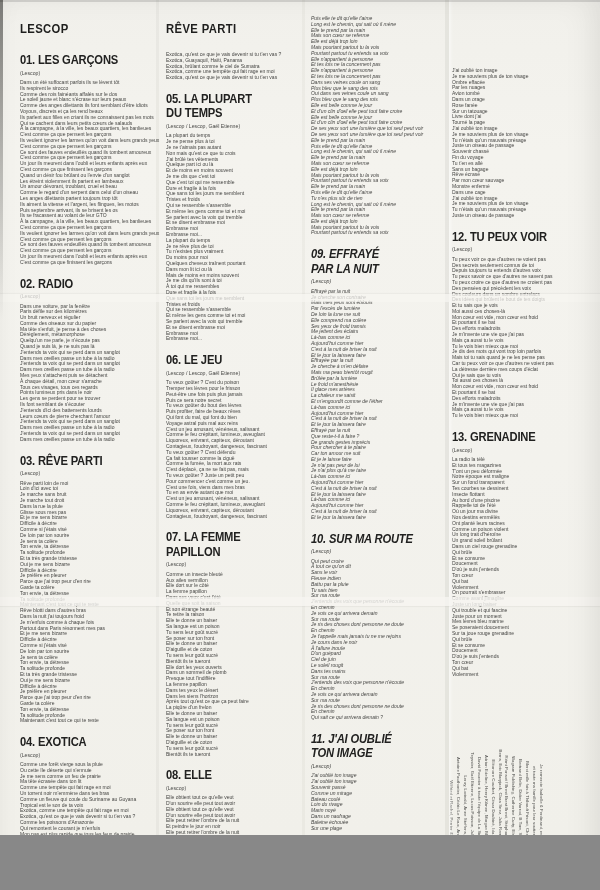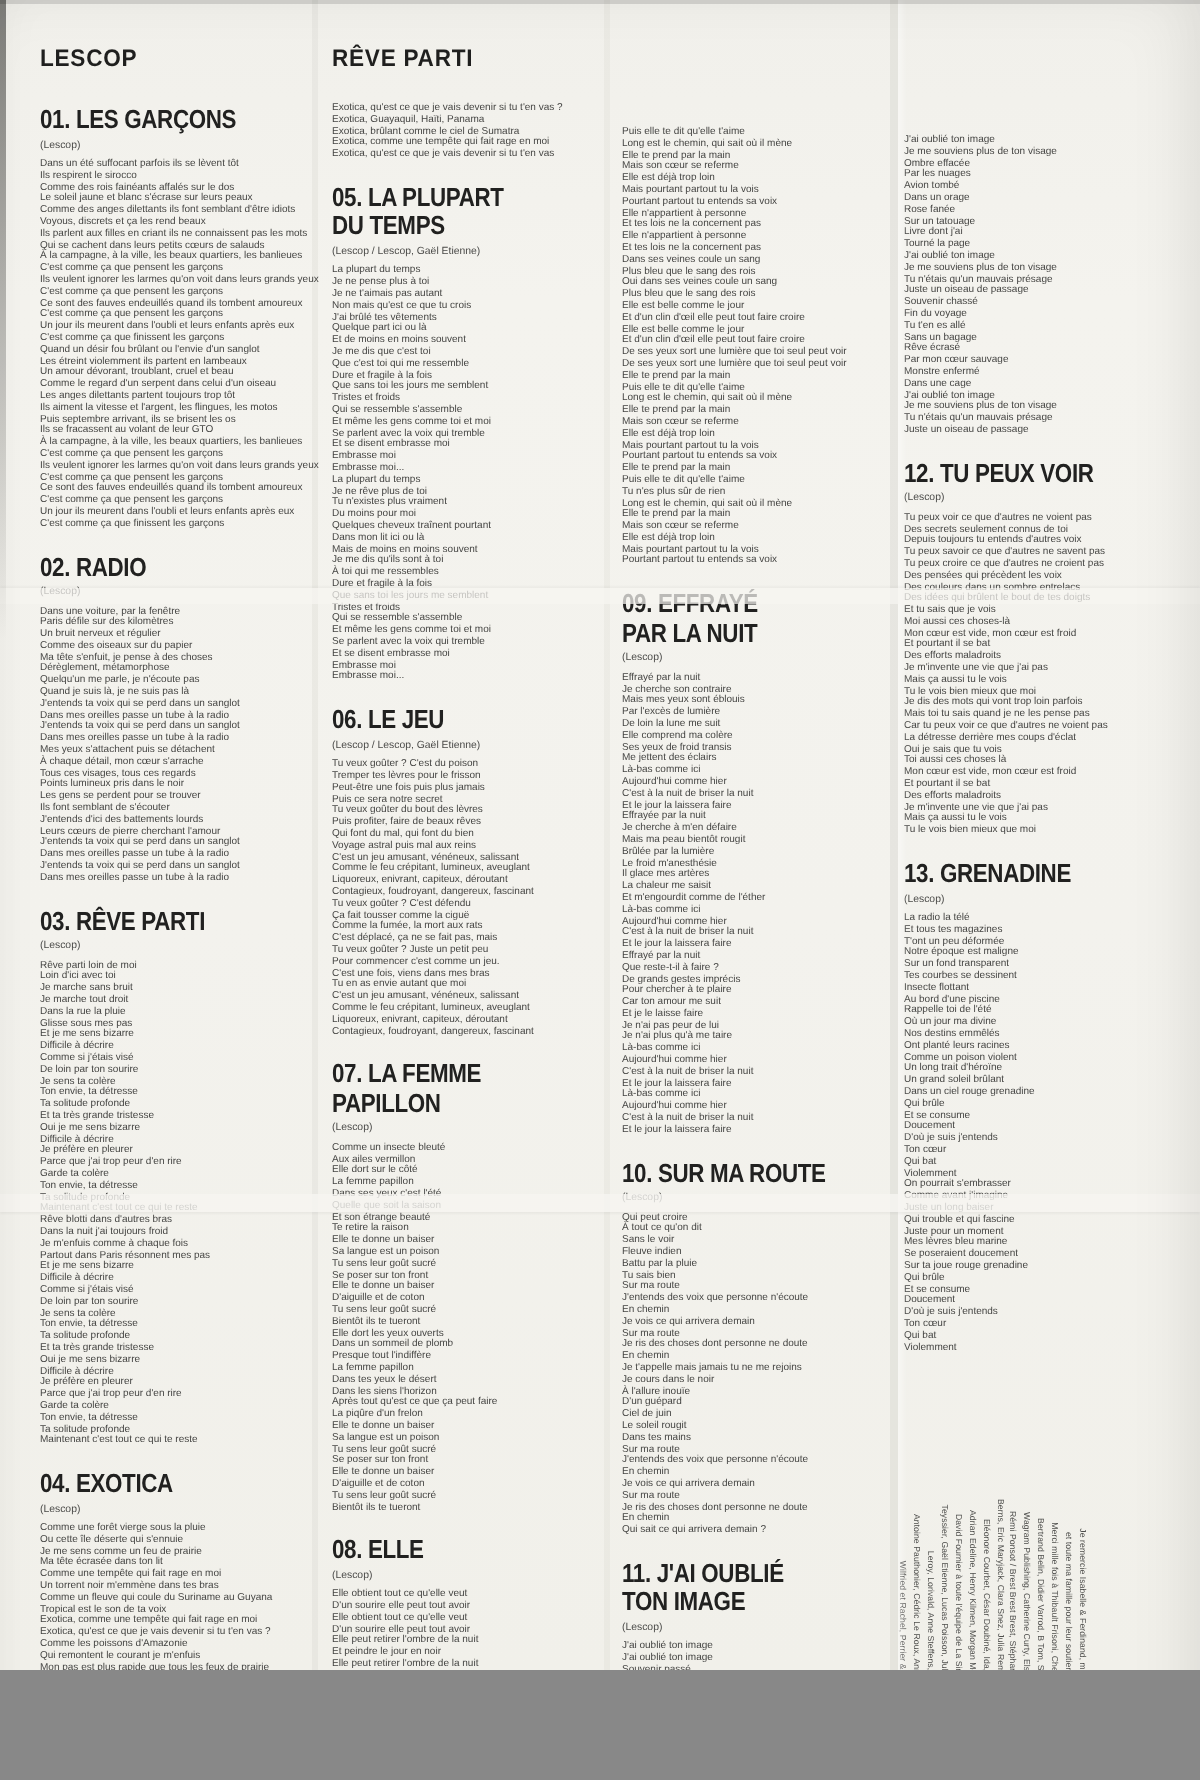--- a/index.html
+++ b/index.html
@@ -1,21 +1,21 @@
 <!DOCTYPE html>
 <html><head>
 <meta charset="utf-8">
 <style>
   html,body{margin:0;padding:0;background:#888;}
   .page{position:relative;width:600px;height:835px;overflow:hidden;
     background:linear-gradient(180deg,#f1f0eb 0%,#f4f3ee 18%,#f3f2ed 55%,#f1f0ea 100%);
     font-family:"Liberation Sans","DejaVu Sans",sans-serif;color:#454543;
     -webkit-text-size-adjust:none;text-size-adjust:none;}
   .col{position:absolute;top:0;width:140px;}
-  .col1{left:20px;} .col2{left:166px;} .col3{left:311px;padding-top:48px;} .col4{left:452px;padding-top:52px;}
+  .col1{left:20px;} .col2{left:166px;} .col3{left:311px;font-style:italic;} .col4{left:452px;padding-top:52px;}
   .col-header{margin-top:22px;font-size:12px;font-weight:700;color:#1f1f1e;
     letter-spacing:.4px;transform:scaleX(.94);transform-origin:0 0;white-space:nowrap;}
   .song-title{margin:11px 0 2px;font-size:13px;line-height:14.5px;font-weight:700;color:#212120;
     letter-spacing:-.2px;transform:scaleX(.86);transform-origin:0 0;white-space:pre-line;}
   .first-title{margin-top:17px;}
   .songwriter{font-size:5.2px;line-height:6px;margin:0 0 4.5px;color:#4a4a48;}
   .lyrics{margin:0;}
   .cont{margin-top:16px;}
   .line{font-size:5px;line-height:5.8px;white-space:nowrap;letter-spacing:0;}
   .credits-rotated{position:absolute;left:447px;top:736px;width:97px;height:154px;}

